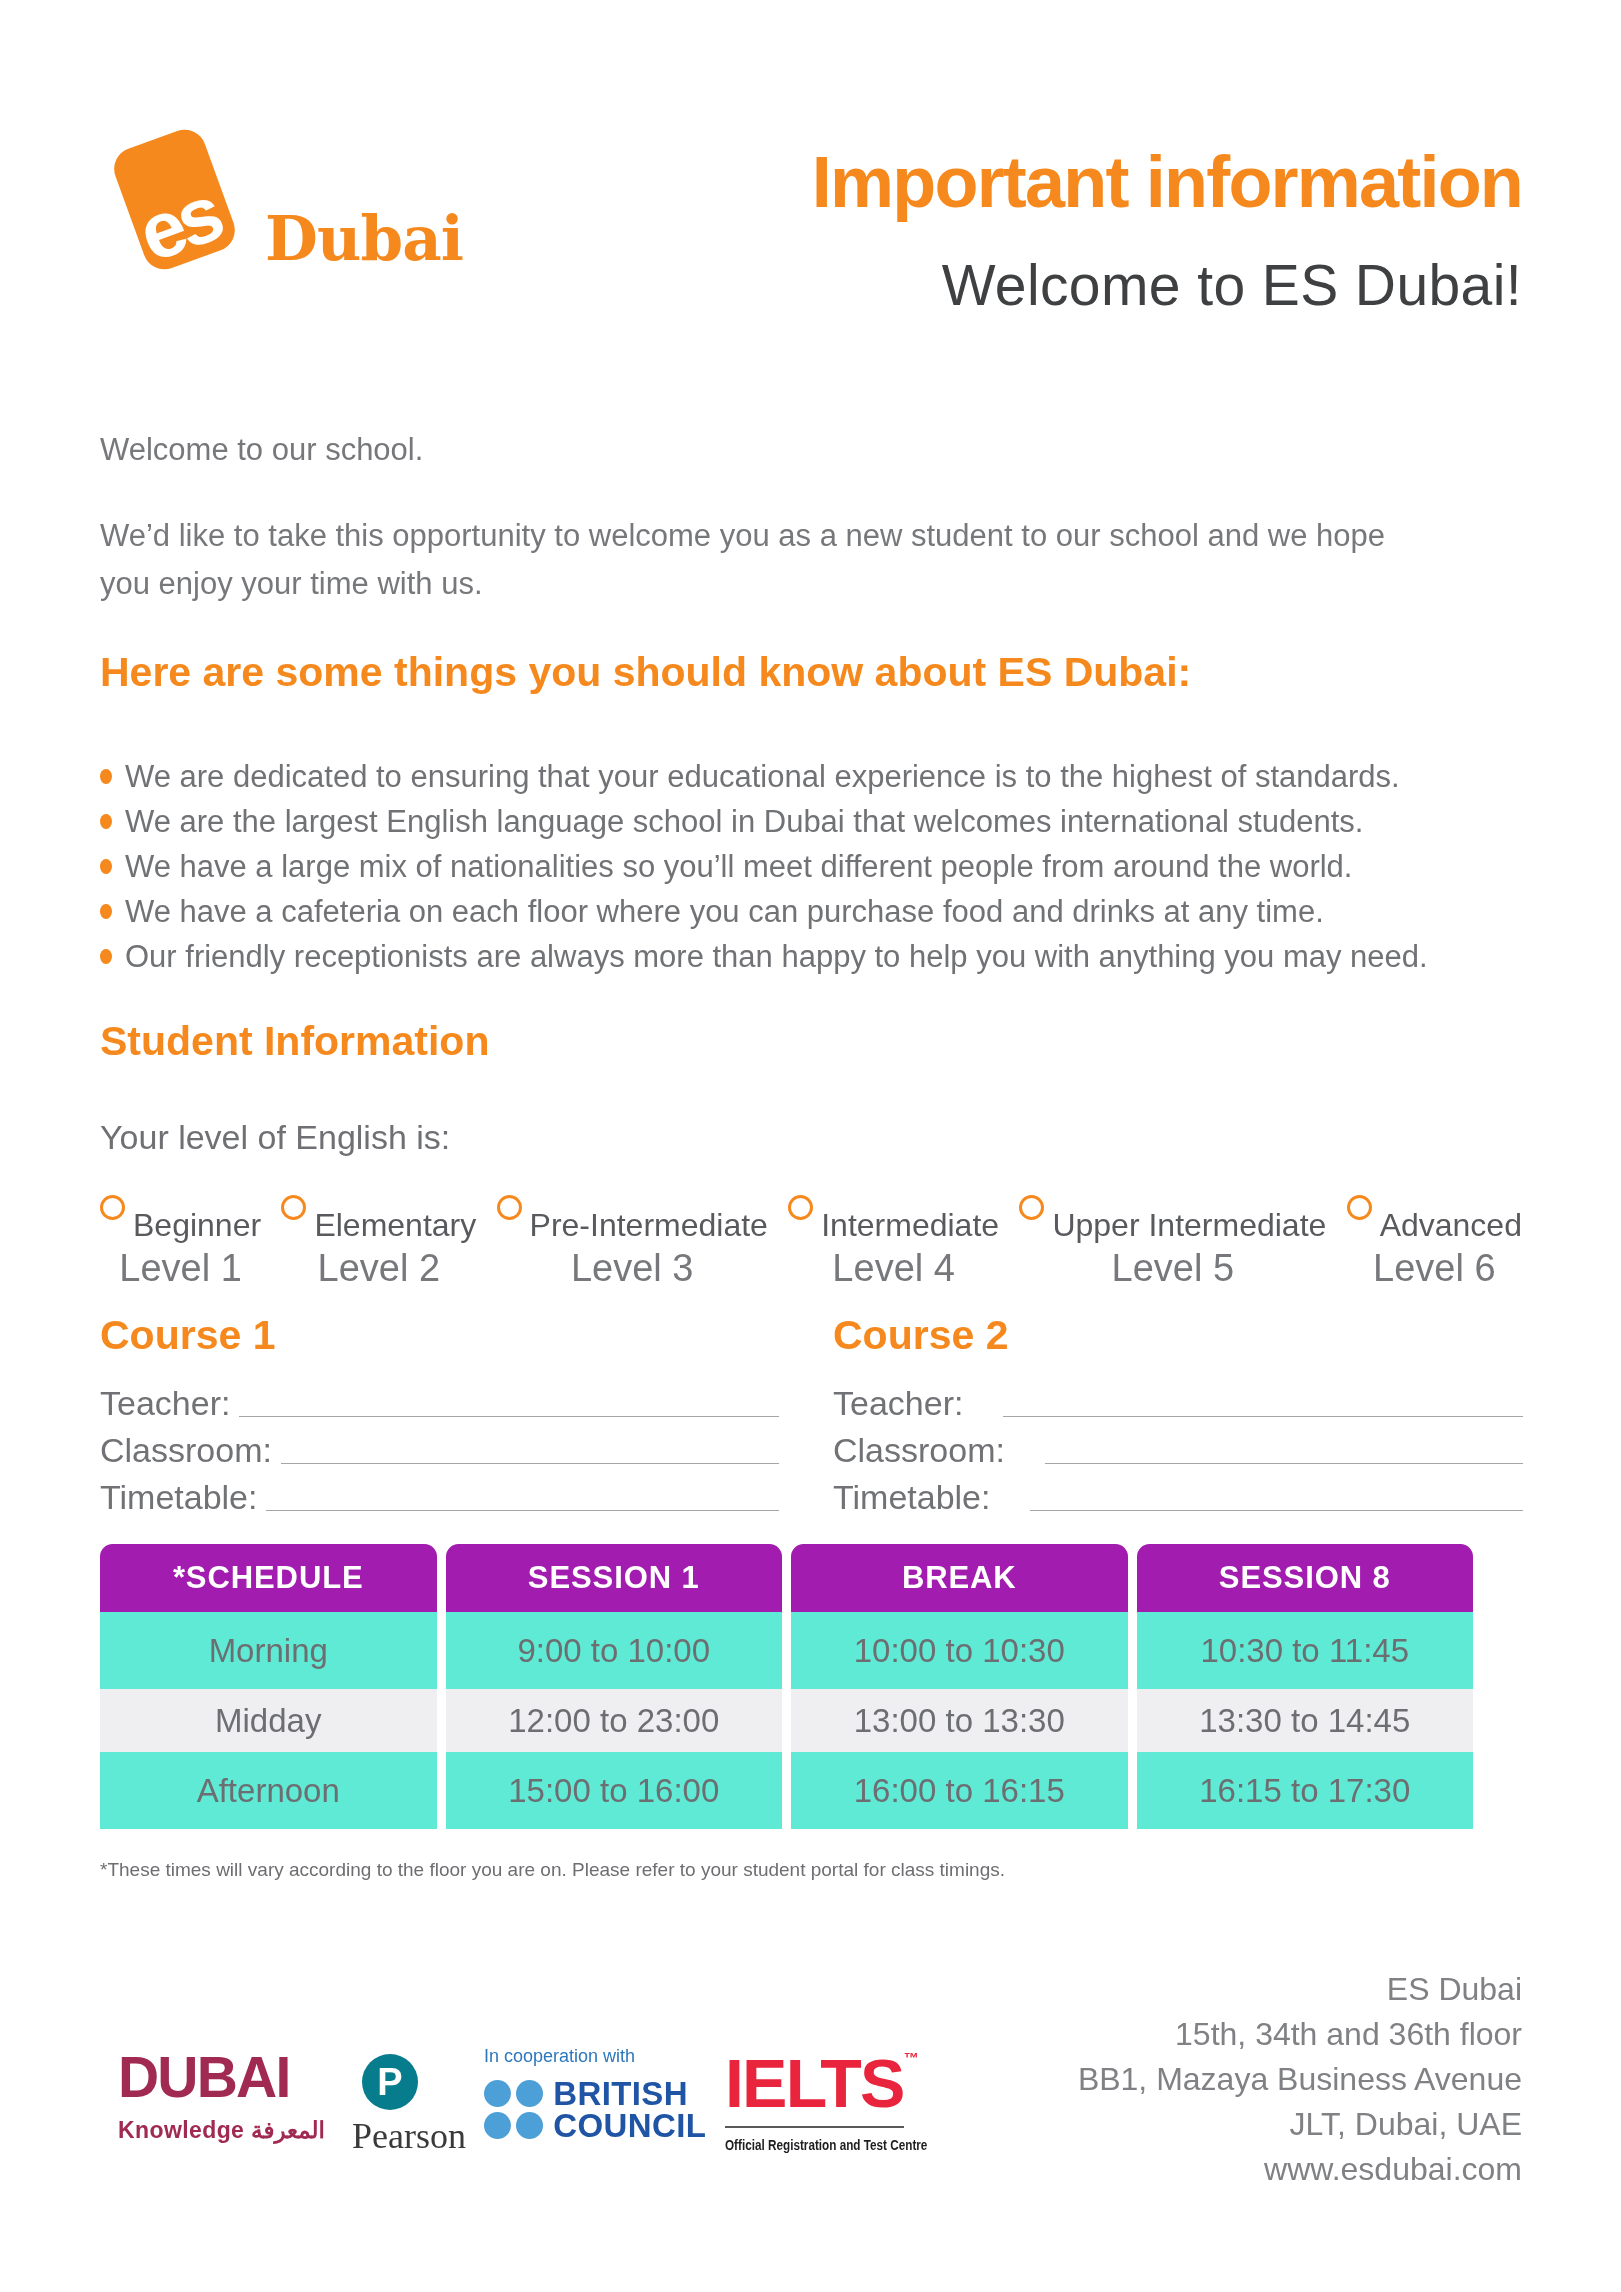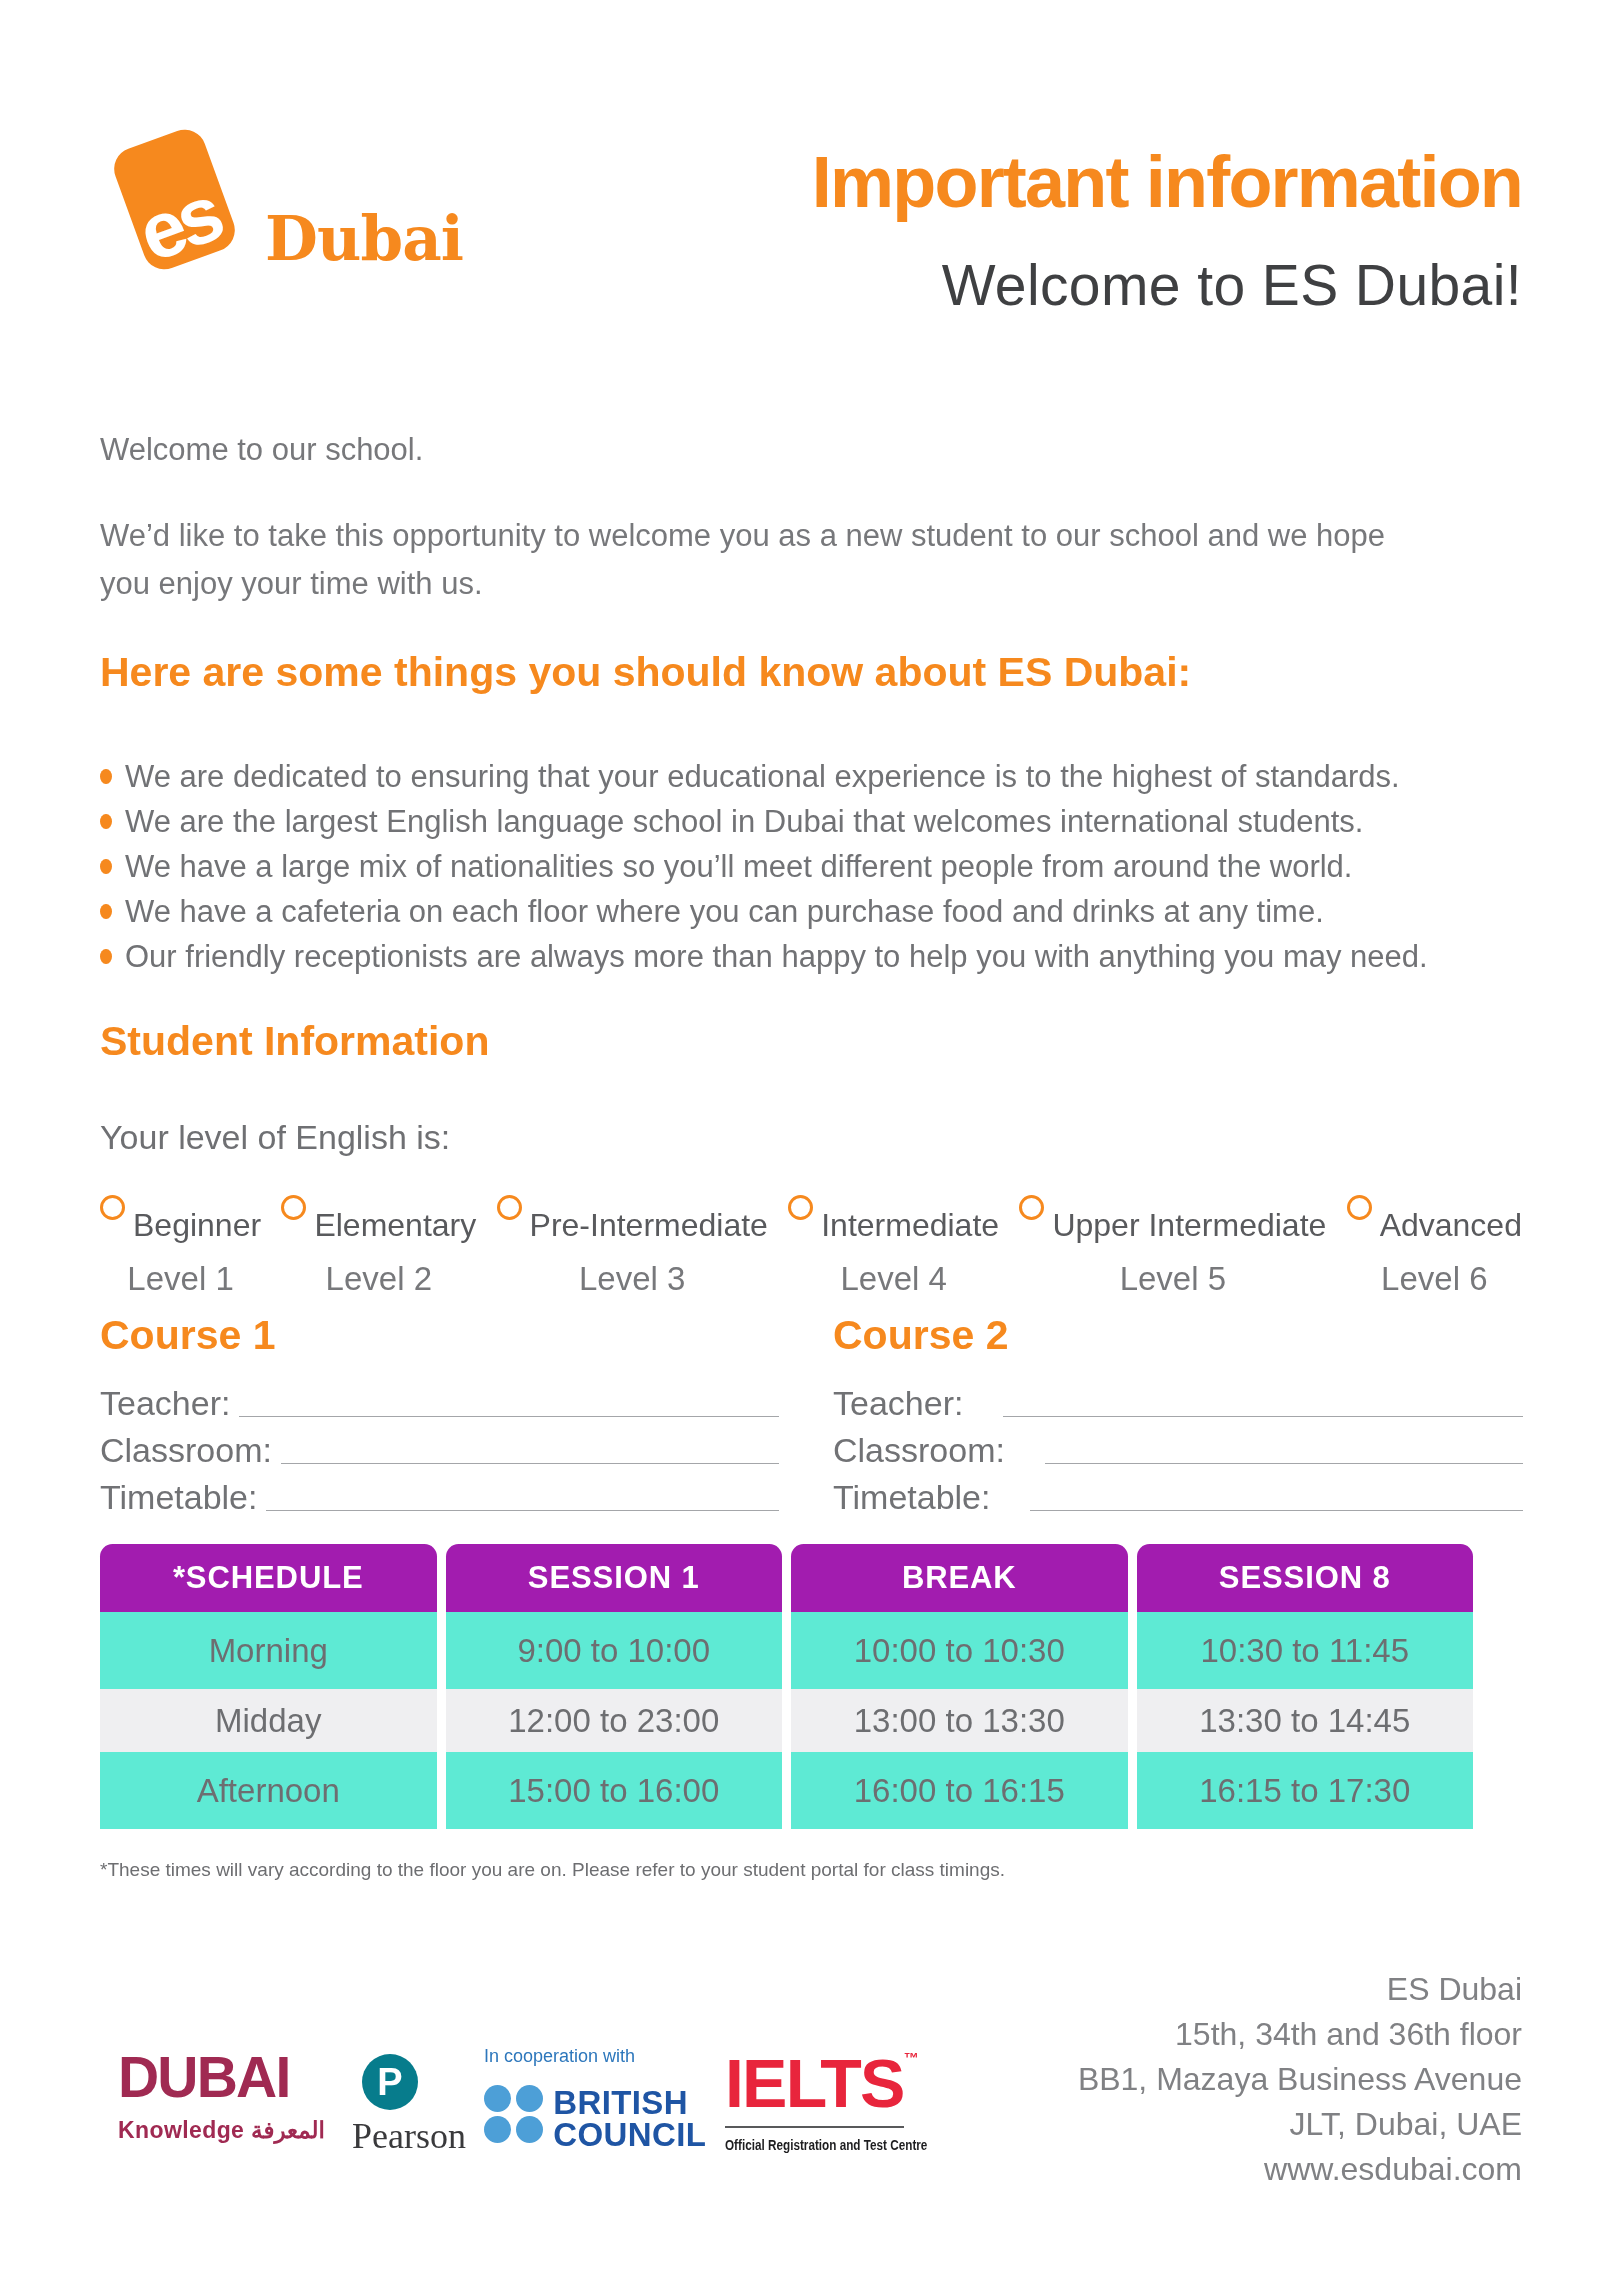--- a/index.html
+++ b/index.html
@@ -35,21 +35,21 @@
   
   .si-heading{position:absolute;left:100px;top:1021px;font-size:41px;font-weight:700;
               color:#F6891E;white-space:nowrap;line-height:1;}
   .level-prompt{position:absolute;left:100px;top:1118px;font-size:34px;color:#6F7073;white-space:nowrap;}
   .levels-row{position:absolute;left:100px;top:1171px;width:1422px;display:flex;
               justify-content:space-between;}
   .level-opt{display:flex;flex-direction:column;}
   .opt-row{display:flex;align-items:center;gap:8px;}
   .radio{width:25px;height:25px;border:3.6px solid #F6891E;border-radius:50%;background:#fff;flex:none;}
   .opt-label{font-size:32px;color:#595A5D;white-space:nowrap;margin-top:36px;}
-  .level-sublabel{text-align:center;font-size:33px;color:#77787B;margin-top:16px;}
+  .level-sublabel{text-align:center;font-size:38px;color:#77787B;margin-top:3px;}
 
   
   .course{position:absolute;top:1315px;}
   .course-1{left:100px;width:679px;}
   .course-2{left:833px;width:690px;}
   .course-heading{font-size:41px;font-weight:700;color:#F6891E;line-height:1;margin-bottom:19.7px;}
   .field{display:flex;align-items:flex-end;height:47px;}
   .field-label{font-size:34px;color:#717275;line-height:1.15;white-space:nowrap;}
   .field-line{flex:1;border-bottom:1.8px solid #A4A6A9;margin-left:9px;margin-bottom:5.4px;height:27px;}
   .course-2 .field-line{margin-left:40px;}
@@ -72,21 +72,21 @@
   .partner-pearson{position:absolute;left:331px;top:2054px;width:118px;text-align:center;}
   .pearson-circle{width:56px;height:56px;border-radius:50%;background:#077C8C;color:#ffffff;
                   font-size:38px;font-weight:700;display:flex;align-items:center;
                   justify-content:center;margin:0 auto;}
   .pearson-name{font-family:"Liberation Serif",serif;font-size:36px;color:#3A3A3C;margin-top:5.4px;margin-left:21px;}
   .partner-bc{position:absolute;left:484px;top:2046px;}
   .bc-tagline{color:#2D77BC;font-size:18px;margin-bottom:10.7px;white-space:nowrap;}
   .bc-row{display:flex;align-items:center;gap:10.7px;}
   .bc-dots{display:grid;grid-template-columns:27px 27px;gap:4.5px;}
   .bc-dot{width:27px;height:27px;border-radius:50%;background:#4D9FD7;}
-  .bc-name{font-weight:700;font-size:33px;color:#1F55A4;line-height:32px;letter-spacing:0.4px;margin-top:9px;}
+  .bc-name{font-weight:700;font-size:33px;color:#1F55A4;line-height:32px;letter-spacing:0.4px;}
   .partner-ielts{position:absolute;left:725px;top:2049px;width:181px;}
   .ielts-name{font-size:68px;font-weight:800;color:#E8253C;letter-spacing:-1.8px;line-height:1;}
   .ielts-tm{font-size:15px;font-weight:700;color:#E8253C;vertical-align:top;}
   .ielts-line{border-top:2.7px solid #58595B;margin-top:9px;width:179px;}
   .ielts-sub{font-size:14.3px;font-weight:700;color:#1E1E20;margin-top:9px;white-space:nowrap;
              transform:scaleX(0.82);transform-origin:left;}
 
   
   .address{position:absolute;right:99px;top:1967px;text-align:right;font-size:32px;
            line-height:45px;color:#808184;}

